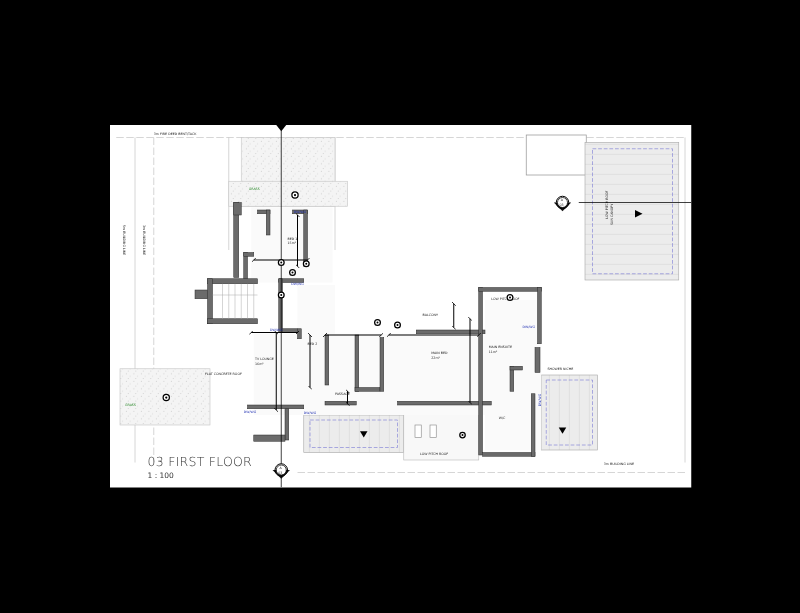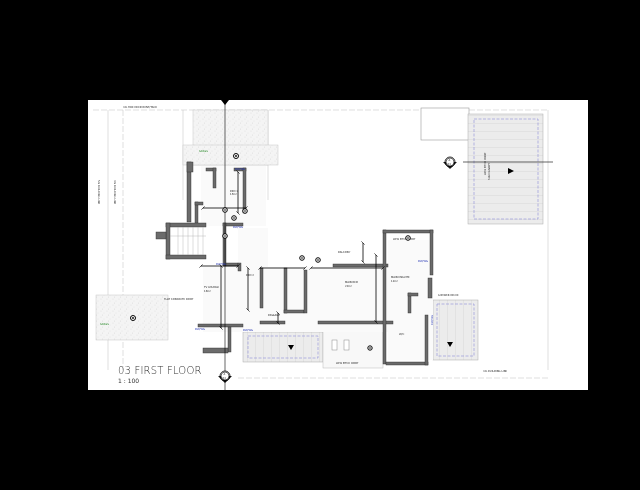--- a/index.html
+++ b/index.html
@@ -1,17 +1,17 @@
 <!DOCTYPE html>
 <html><head>
 <meta charset="utf-8">
 <style>
   html, body { margin: 0; padding: 0; }
   body { width: 640px; height: 490px; background: #000; position: relative; overflow: hidden; font-family: "Liberation Sans", sans-serif; }
-  #sheet { position: absolute; left: 88px; top: 100px; width: 500px; height: 290px; background: #fff; overflow: hidden; }
+  #sheet { position: absolute; left: 88px; top: 100px; width: 465px; height: 290px; background: #fff; overflow: hidden; }
   #plan { position: absolute; left: 0; top: 0; width: 465px; height: 290px; }
   .tiny { font-family: "DejaVu Sans", sans-serif; font-size: 2.6px; fill: #222; }
   .tinyb { font-family: "DejaVu Sans", sans-serif; font-size: 2.6px; fill: #1a2bb0; }
   .tinyg { font-family: "DejaVu Sans", sans-serif; font-size: 2.6px; fill: #2a8a2a; }
   #title-block { position: absolute; left: 30px; top: 265px; }
   #view-title { font-family: "DejaVu Sans", sans-serif; font-size: 10px; color: #333; letter-spacing: 0.2px; font-weight: 300; white-space: nowrap; }
   #view-scale { font-family: "DejaVu Sans", sans-serif; font-size: 6px; color: #333; margin-top: 1px; }
 </style>
 </head>
 <body>

